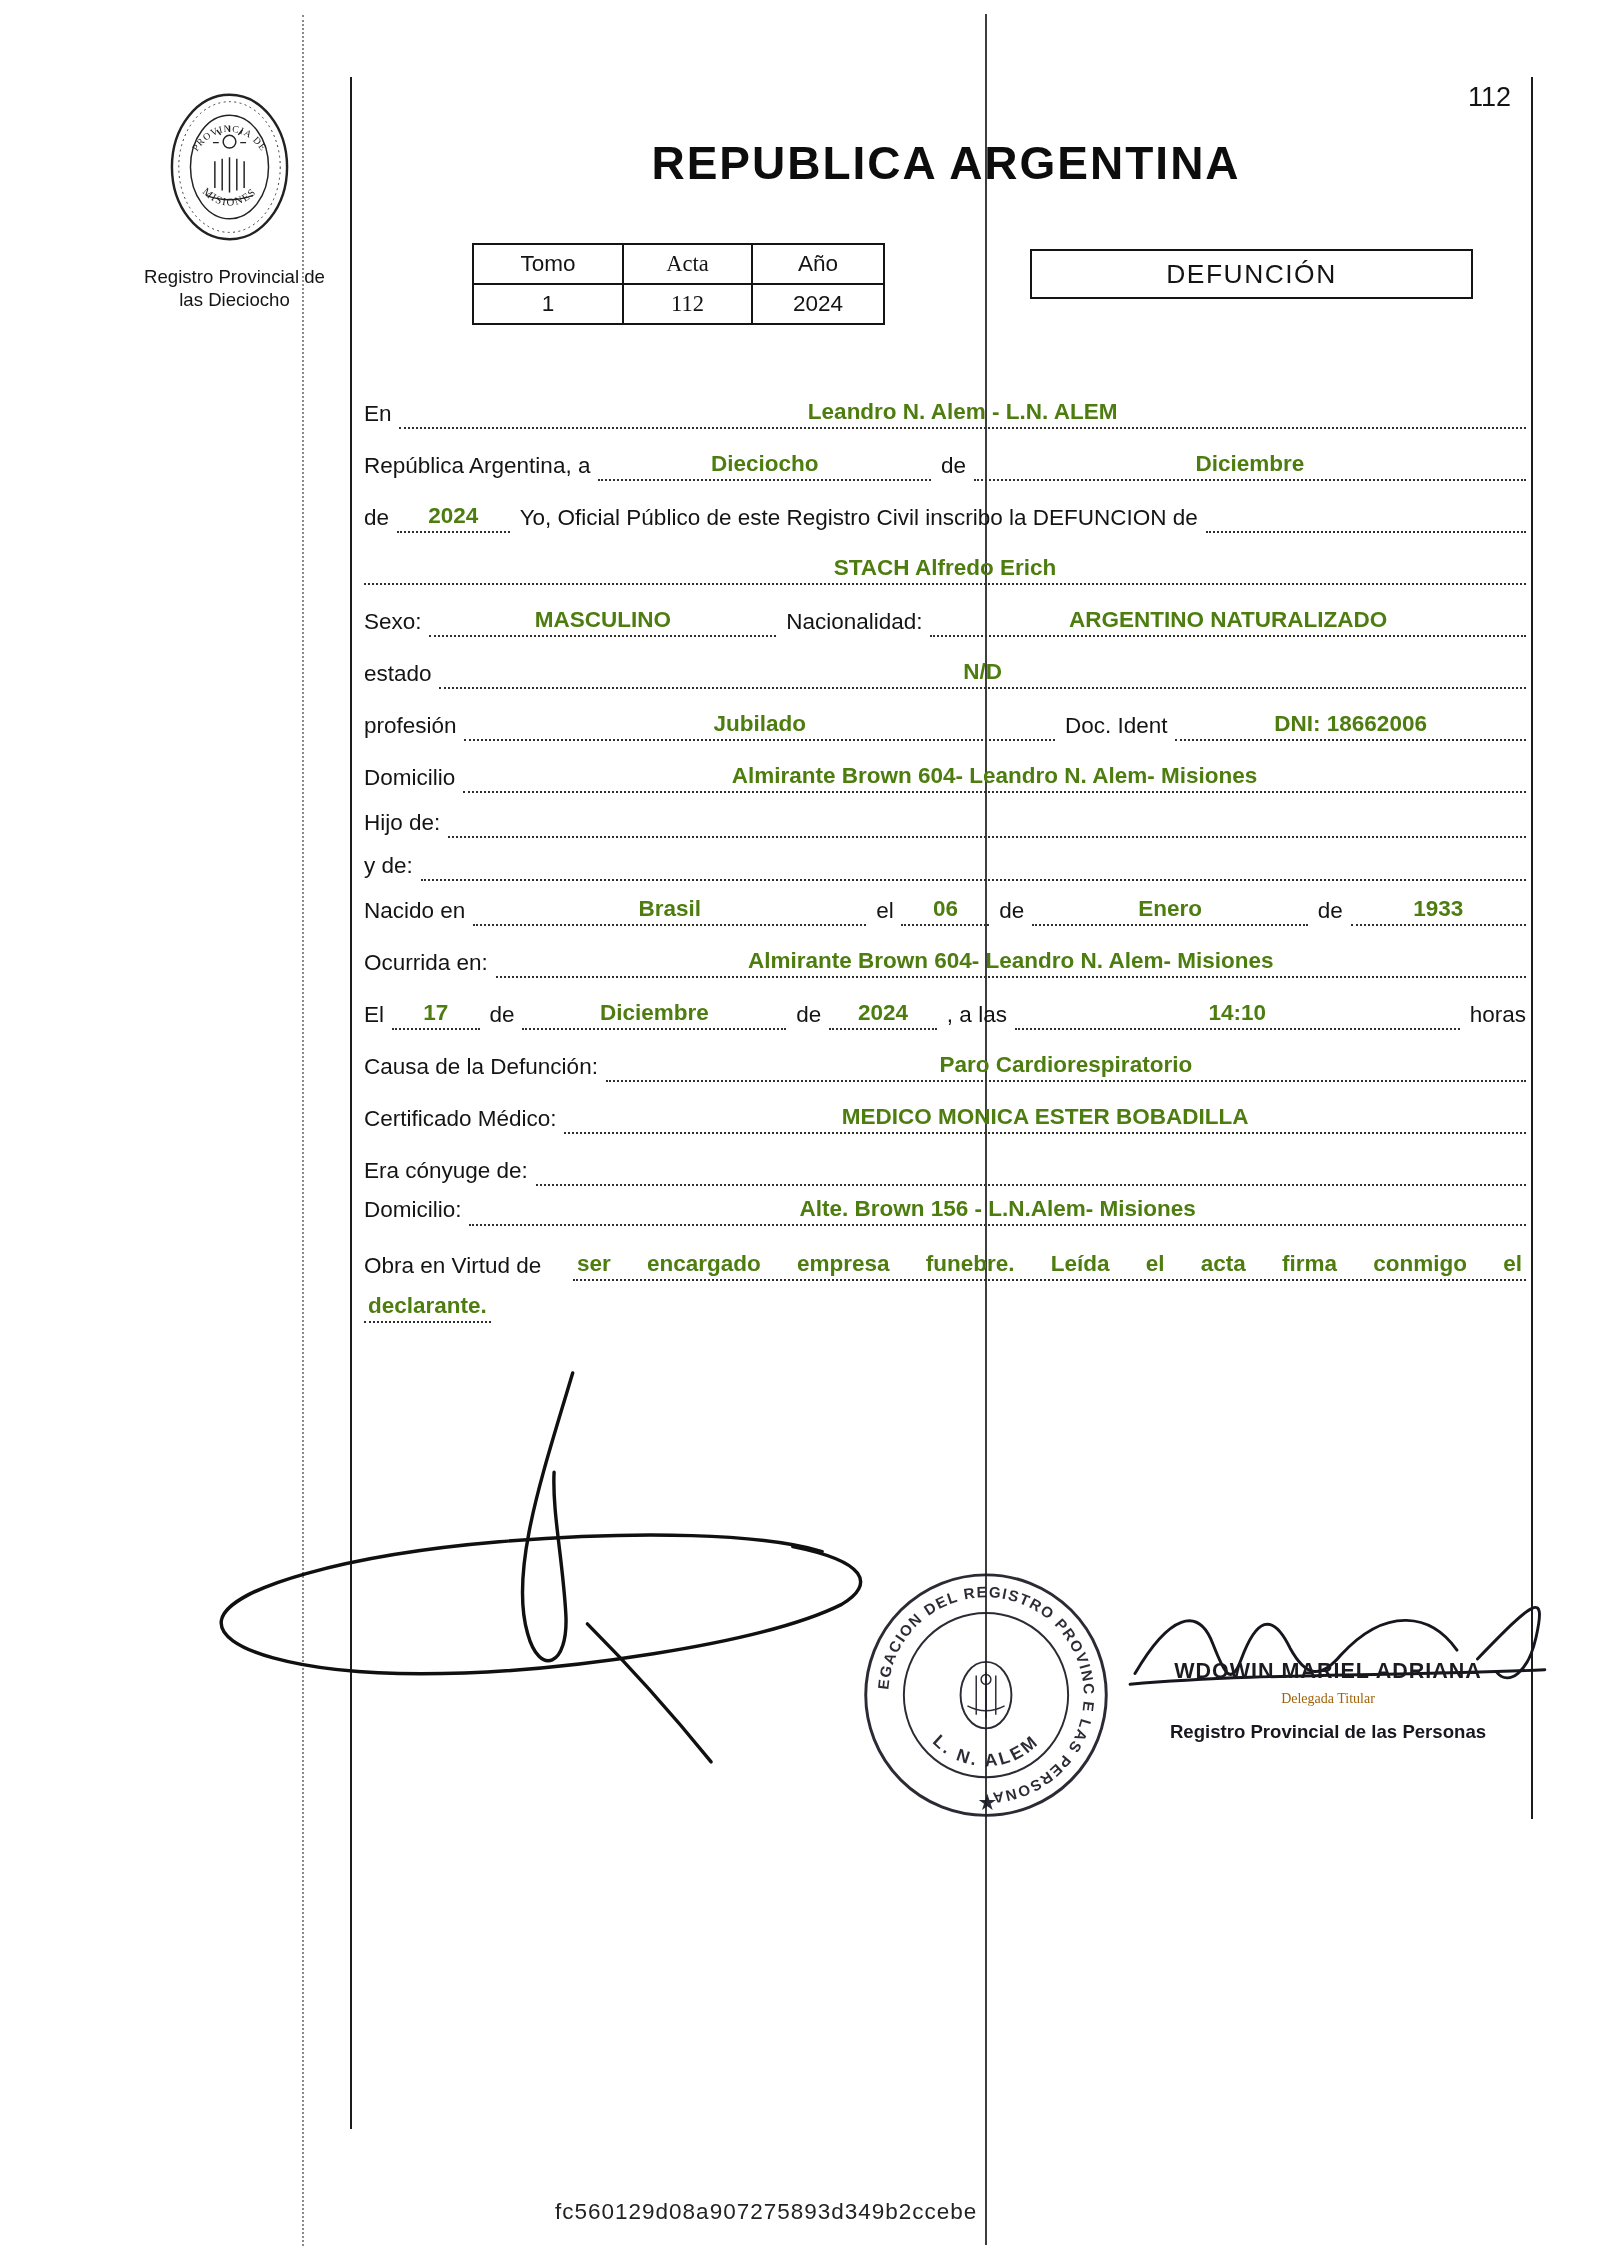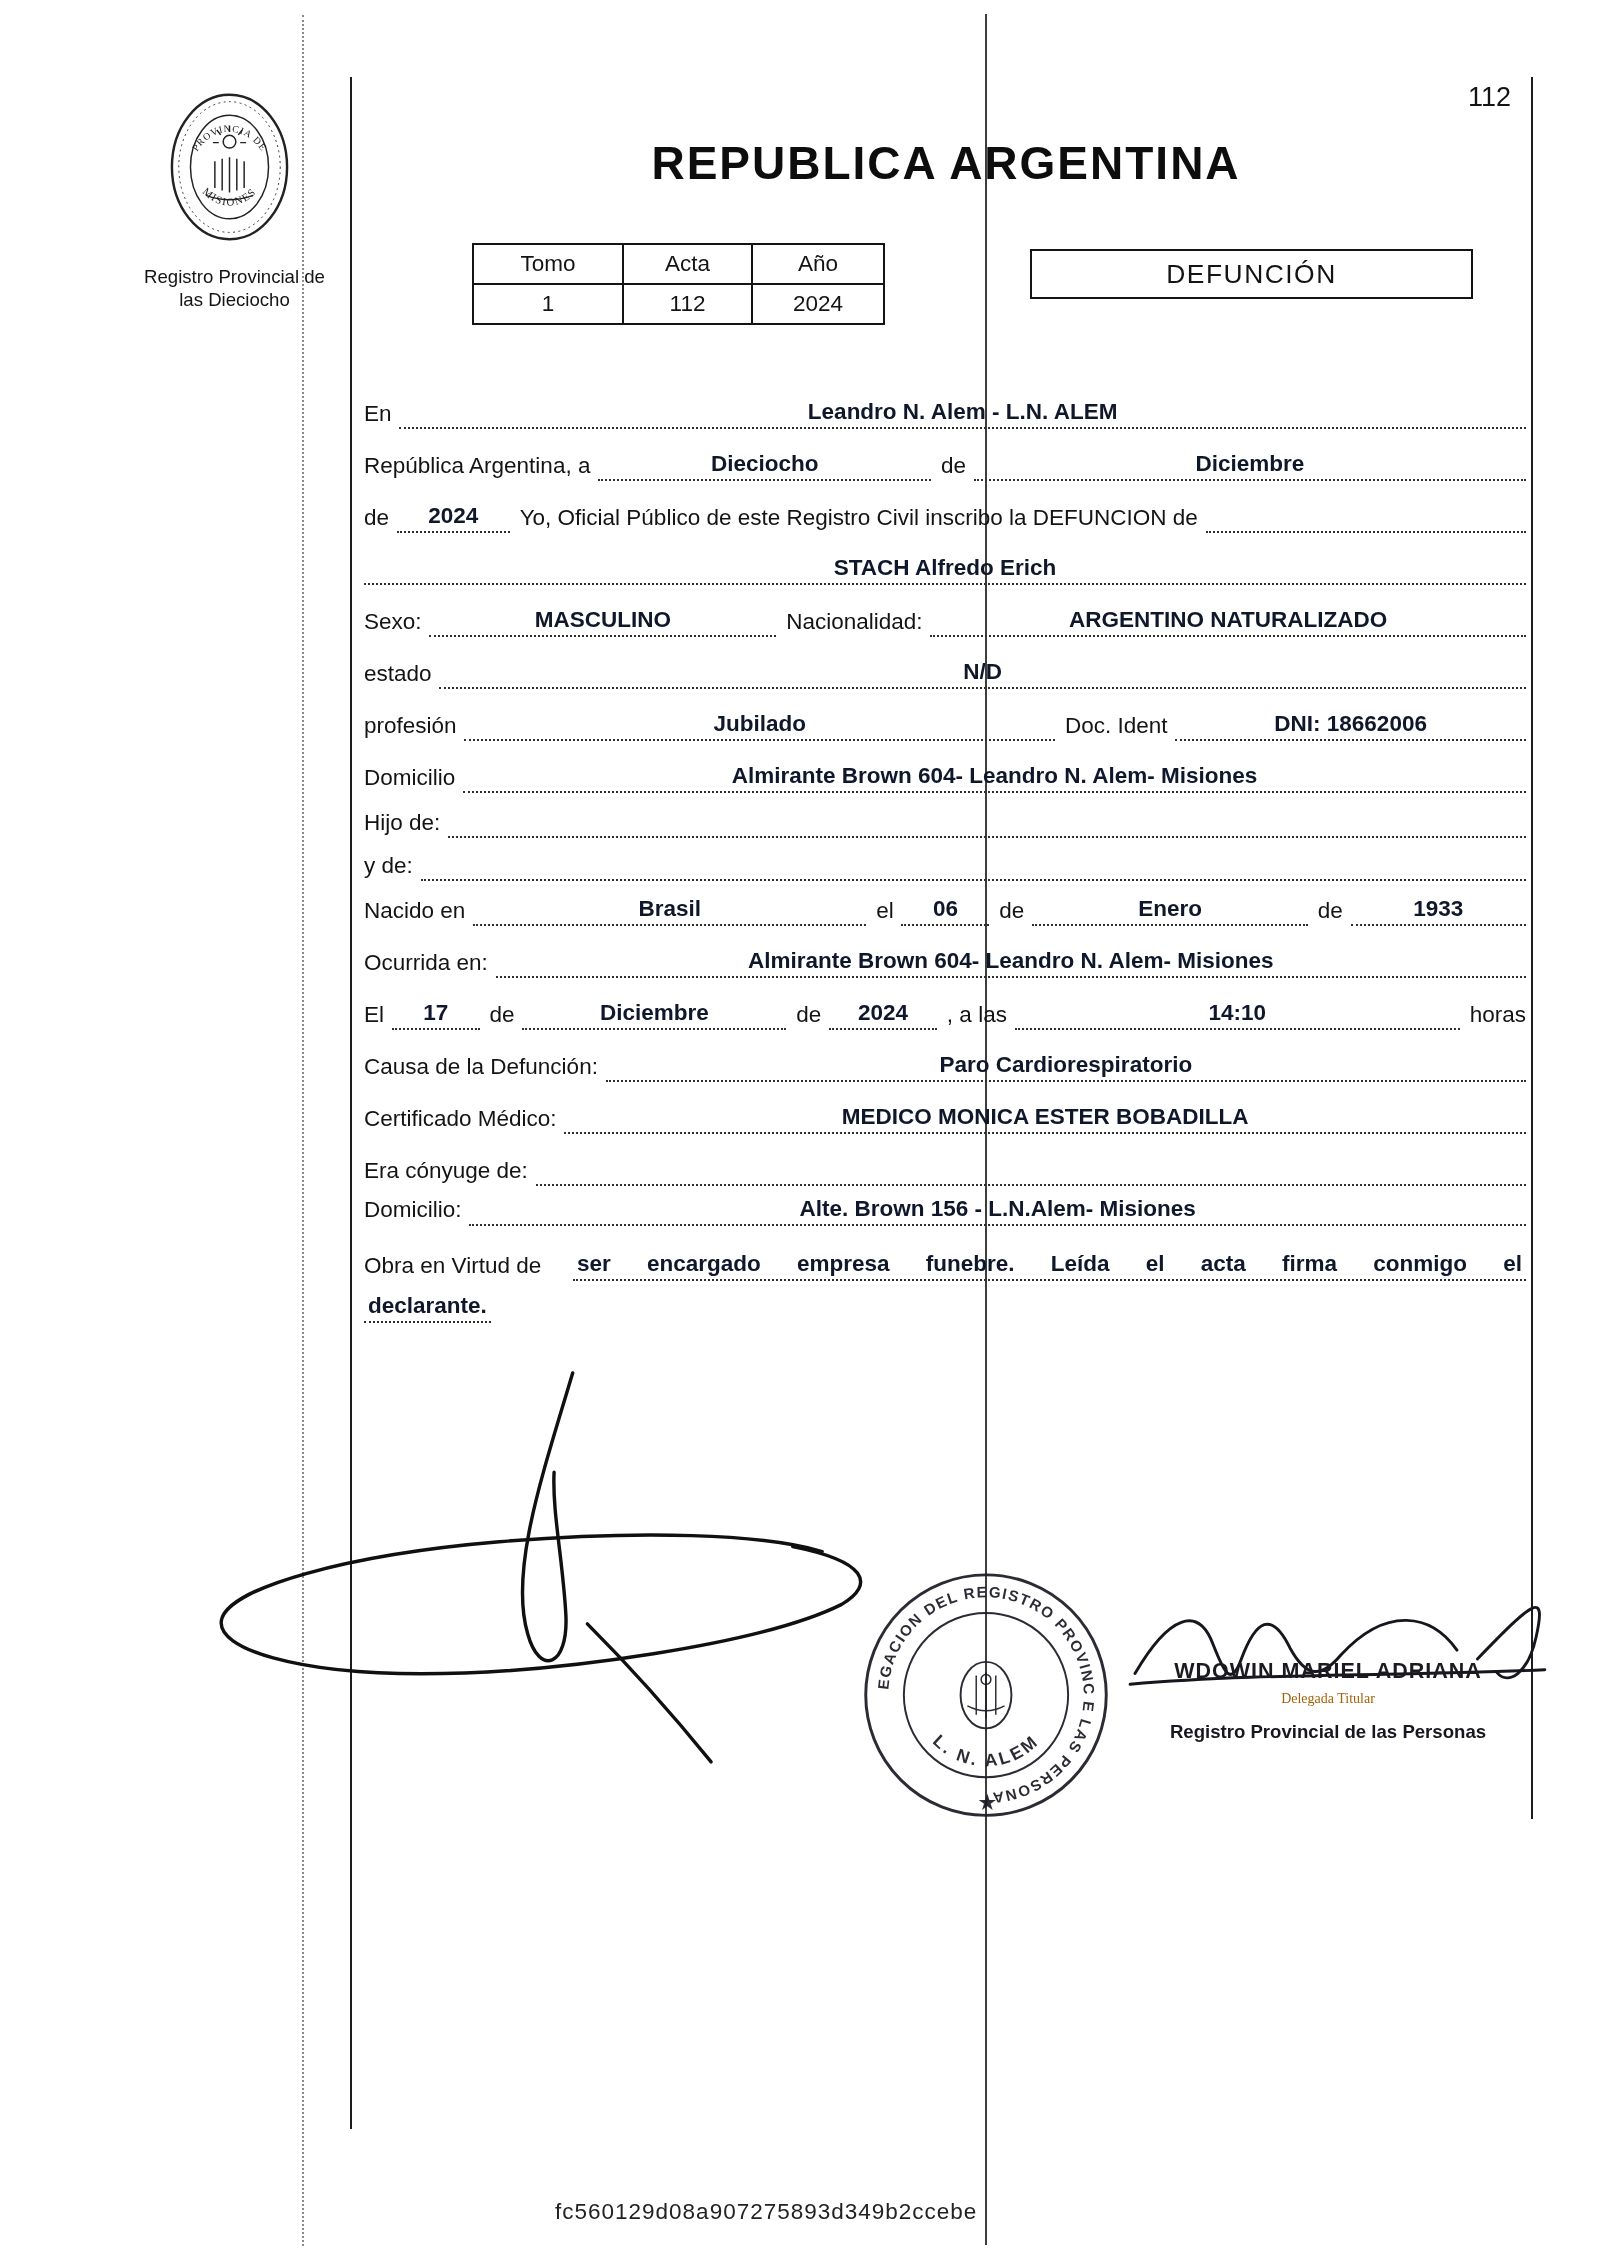--- a/index.html
+++ b/index.html
@@ -23,36 +23,36 @@
   .seal-svg { position:absolute; left:161px; top:88px; }
   .org-name { position:absolute; left:127px; top:265px; width:215px; text-align:center;
               font-size:18.6px; line-height:23px; }
 
   .doc-title { position:absolute; left:530px; top:136px; width:832px; text-align:center;
                font-size:46px; font-weight:700; letter-spacing:2px; color:#0d0d0d; }
 
   .record-table { position:absolute; left:472px; top:243px; border-collapse:collapse; }
   .record-table td { border:2px solid #141414; height:40px; text-align:center;
                      font-size:22.5px; padding:0 4.9px; }
-  .record-table td.c0 { width:150px; } .record-table td.c1 { width:129px; } .record-table td.c2 { width:132px; }
+  .record-table td.c0 { width:150px; } .record-table td.c1 { width:129px;font-family:Liberation Serif, serif; } .record-table td.c2 { width:132px; }
 
   .doc-type-box { position:absolute; left:1030px; top:249px; width:443px; height:50px;
                   border:2px solid #141414; display:flex; align-items:center; justify-content:center;
                   font-size:26.4px; letter-spacing:1.5px; }
 
   
   .frm { position:absolute; left:364px; top:377px; width:1162px; font-size:22.5px; }
   .row { display:flex; align-items:flex-end; height:52px; }
   .row.h92 { height:45px; } .row.h88 { height:43px; } .row.h100 { height:49px;align-items:center; }
   .row.h95 { height:46px; } .row.h85 { height:42px; }
   .lbl { white-space:nowrap; padding:0 7.8px 2px 0; }
   .lbl.mid { padding-left:9.8px; }
   .lbl.end { padding-left:9.8px; padding-right:0; }
   .fill { border-bottom:2.4px dotted #2e2e2e; text-align:center; font-weight:700;
-          padding:0 3.9px 2px; white-space:nowrap; min-height:28px; color:#0f172a; }
+          padding:0 3.9px 2px; white-space:nowrap; min-height:28px; color:#4d7c0f; }
   .grow { flex:1 1 0; min-width:0; }
   .fill.just { text-align:justify; text-align-last:justify; white-space:normal;margin-left:24px; }
   .fill.left { text-align:left; }
 
   .big-signature { position:absolute; left:186px; top:1350px; }
   .stamp { position:absolute; left:854px; top:1563px; opacity:.92; }
 
   .official { position:absolute; left:1120px; top:1600px; width:416px; }
   .official-sig { position:absolute; left:-4.9px; top:-24.5px; }
   .official-name { position:absolute; left:0; top:59px; width:416px; text-align:center;

